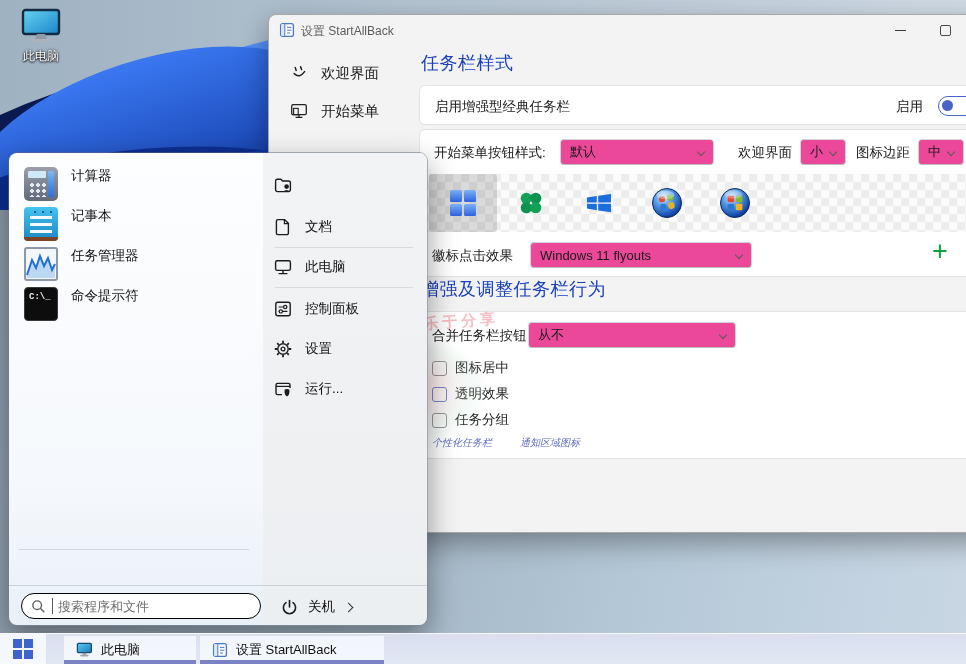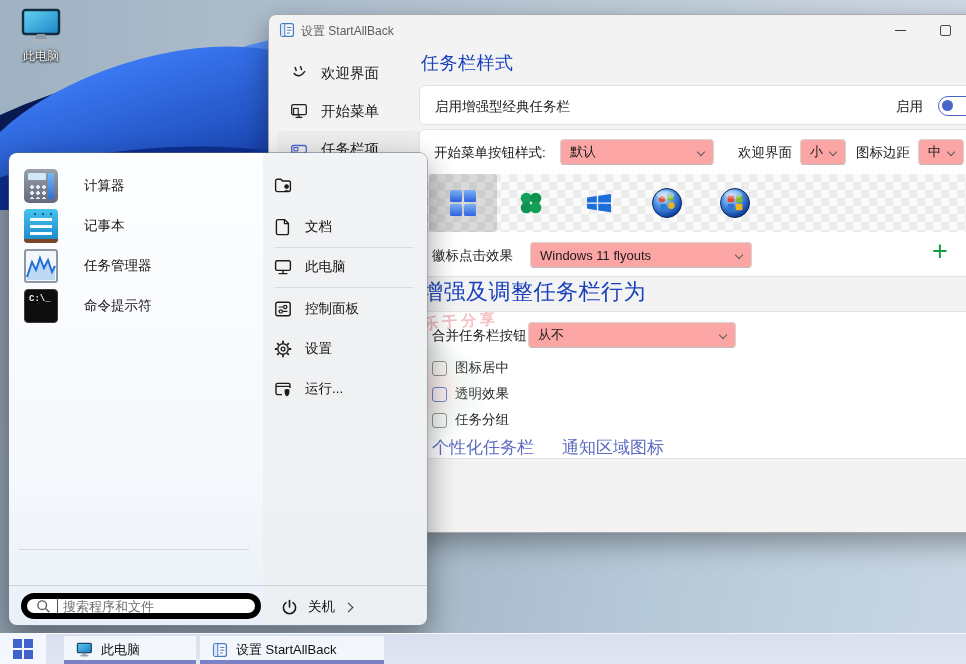--- a/index.html
+++ b/index.html
@@ -26,55 +26,55 @@
 
   .side { position:absolute; left:8px; top:40px; width:146px;text-align:right; }
   .side-item { position:relative; height:36px; margin-bottom:2px; border-radius:6px; display:flex; align-items:center; gap:13px; padding-left:13px; font-size:14.5px; color:#1b1b1b; cursor:pointer; }
   .side-item.sel { background:#ececec; }
 
   .content { position:absolute; left:150px; top:30px; width:610px; height:489px; }
   .sec-h { position:absolute; left:2px; font-size:18px; color:#1a41bb; letter-spacing:.5px; }
   .card { position:absolute; left:0; width:580px; background:#fff; border:1px solid #e3e3e3; border-radius:6px; }
   .rowlbl { font-size:13.5px; color:#1a1a1a; }
 
-  .combo { position:absolute; height:26px; background:#fca5a5; border:1px solid #d4d4d4; border-bottom-color:#bdbdbd; border-radius:4px; display:flex; align-items:center; padding:0 24px 0 9px; font-size:13px; color:#1a1a1a; cursor:pointer; }
+  .combo { position:absolute; height:26px; background:#ec4899; border:1px solid #d4d4d4; border-bottom-color:#bdbdbd; border-radius:4px; display:flex; align-items:center; padding:0 24px 0 9px; font-size:13px; color:#1a1a1a; cursor:pointer; }
   .combo .cv { position:absolute; right:9px; top:9px; width:6px; height:6px; border-right:1.4px solid #5a5a5a; border-bottom:1.4px solid #5a5a5a; transform:rotate(45deg); }
 
   .toggle { position:absolute; width:40px; height:20px; border:1.5px solid #4a63c9; border-radius:11px; background:#fff; cursor:pointer; }
   .toggle .knob { position:absolute; left:3px; top:3px; width:11px; height:11px; border-radius:50%; background:#4a63c9; }
 
   .checker { position:absolute; left:1px; right:1px; top:44px; height:58px;
              background:repeating-conic-gradient(#ededed 0% 25%, #fbfbfb 0% 50%); background-size:16px 16px; }
   .orb-tile { position:absolute; top:0; width:68px; height:58px; display:flex; align-items:center; justify-content:center; cursor:pointer; }
   .orb-tile.sel { background:rgba(0,0,0,.13); border-radius:3px; }
 
   .plus-btn { position:absolute; font-size:27px; font-weight:300; color:#0f9d3f; line-height:26px; cursor:pointer; }
 
   .cb-row { position:absolute; left:12px; display:flex; align-items:center; gap:8px; font-size:13.5px; color:#1a1a1a; cursor:pointer; }
   .cb { width:15px; height:15px; border:1px solid #8a8a8a; border-radius:3px; background:#fff; }
   .cb.accent { border-color:#5b79d6; }
   .links { position:absolute; left:12px; display:flex; gap:28px; }
-  .links span { font-size:17px; color:#5c6bc0; cursor:pointer; }
+  .links span { font-size:10px; color:#5c6bc0; cursor:pointer;font-style:italic; }
 
   .watermark { position:absolute; left:70px; top:300px; transform:rotate(-4deg); font-size:15px; font-weight:bold; letter-spacing:4px; color:rgba(233,110,122,.45); white-space:nowrap; pointer-events:none; }
   .wm-blob { position:absolute; left:88px; top:330px; width:130px; height:96px; border-radius:50%;
              background:radial-gradient(ellipse at 50% 45%, rgba(235,140,150,.22), rgba(190,230,210,.18) 55%, transparent 75%); filter:blur(3px); pointer-events:none; }
 
   
   .sm { position:absolute; left:8px; top:152px; width:420px; height:474px; border-radius:9px; overflow:hidden;
         border:1px solid rgba(90,100,115,.55); box-shadow:0 12px 30px rgba(0,0,0,.4); }
   .sm-left { position:absolute; left:0; top:0; width:254px; height:100%; background:linear-gradient(180deg,#fdfeff 0%,#f5f8fc 70%,#e9f0f8 100%); }
   .sm-right { position:absolute; left:254px; top:0; right:0; height:100%; background:linear-gradient(180deg,#f2f3f5 0%,#eef0f2 70%,#eceff2 100%); }
-  .sm-item-l { position:absolute; left:8px; width:238px; height:38px; border-radius:5px; display:flex; align-items:center; gap:26px; padding-left:7px; font-size:13.5px; color:#111; cursor:pointer; }
+  .sm-item-l { position:absolute; left:8px; width:238px; height:38px; border-radius:5px; display:flex; gap:13px; padding-left:7px; font-size:13.5px; color:#111; cursor:pointer; }
   .sm-item-r { position:absolute; left:264px; display:flex; align-items:center; gap:12px; font-size:13.5px; color:#111; cursor:pointer; }
   .sm-sep-r { position:absolute; left:266px; width:138px; border-top:1px solid #d8dadc; }
   .sm-allsep { position:absolute; left:10px; top:396px; width:230px; border-top:1px solid #d4d8dd; }
   .sm-all { position:absolute; left:10px; top:402px; width:230px; height:26px; display:flex; align-items:center; gap:18px; padding-left:12px; font-size:13.5px; color:#111; cursor:pointer; }
   .sm-footsep { position:absolute; left:0; top:432px; width:100%; border-top:1px solid #ccd1d8; }
-  .sm-search { position:absolute; left:12px; top:440px; width:240px; height:26px; background:#fff; border:6px solid #000000; border-radius:13px; display:flex; align-items:center; padding:0 8px 0 9px; gap:6px; }
+  .sm-search { position:absolute; left:12px; top:440px; width:240px; height:26px; background:#fff; border:1px solid #000000; border-radius:13px; display:flex; align-items:center; padding:0 8px 0 9px; gap:6px; }
   .sm-search input { border:0; outline:none; flex:1; font-size:13px; color:#222; background:transparent; border-left:1px solid #555; padding-left:5px; height:16px; }
   .sm-search input::placeholder { color:#6f6f6f; }
   .sm-power { position:absolute; left:272px; top:442px; height:24px; display:flex; align-items:center; gap:10px; font-size:13.5px; color:#111; cursor:pointer; }
 
   .chev-r { display:inline-block; width:7px; height:7px; border-right:1.5px solid #333; border-bottom:1.5px solid #333; transform:rotate(-45deg); }
 
   
   .bigico { position:relative; width:34px; height:34px; flex:0 0 34px; }
   .ic-calc { background:linear-gradient(180deg,#9aa0ab,#62697a); border-radius:5px; }
   .ic-calc .scr { position:absolute; left:4px; top:4px; right:12px; height:7px; background:#cfe9f8; border-radius:1px; }
@@ -183,27 +183,20 @@
         <span>欢迎界面</span>
       </div>
       <div class="side-item">
         <svg width="18" height="18" viewBox="0 0 18 18">
           <rect x="1.7" y="2.7" width="14.6" height="10" rx="1.5" fill="none" stroke="#1f1f1f" stroke-width="1.3"></rect>
           <rect x="3.6" y="6.4" width="4.6" height="6.3" fill="none" stroke="#1f1f1f" stroke-width="1.1"></rect>
           <path d="M9,12.7 v2 M5.6,15.4 h6.8" stroke="#1f1f1f" stroke-width="1.3"></path>
         </svg>
         <span>开始菜单</span>
       </div>
-      <div class="side-item sel">
-        <svg width="18" height="18" viewBox="0 0 18 18">
-          <rect x="1.7" y="5.5" width="14.6" height="7.6" rx="2" fill="none" stroke="#4a63c9" stroke-width="1.3"></rect>
-          <rect x="4" y="7.6" width="3.8" height="3.3" fill="none" stroke="#4a63c9" stroke-width="1.1"></rect>
-        </svg>
-        <span>任务栏项</span>
-      </div>
     </div>
 
     <div class="content">
       <div class="sec-h" style="top:6px">任务栏样式</div>
 
       <div class="card" style="top:40px;height:40px">
         <span class="rowlbl" style="position:absolute;left:15px;top:12px">启用增强型经典任务栏</span>
         <span class="rowlbl" style="position:absolute;left:476px;top:12px">启用</span>
         <div class="toggle" style="left:518px;top:10px">
             <span class="knob"></span>
@@ -295,21 +288,21 @@
         </div>
 
         <span class="rowlbl" style="position:absolute;left:12px;top:117px">徽标点击效果</span>
         <div class="combo" style="left:110px;top:112px;width:222px">
           <span>Windows 11 flyouts</span>
             <i class="cv"></i>
         </div>
         <span class="plus-btn" style="left:512px;top:108px">+</span>
       </div>
 
-      <div class="sec-h" style="top:232px;font-size:22px">增强及调整任务栏行为</div>
+      <div class="sec-h" style="top:232px;font-size:18px">增强及调整任务栏行为</div>
 
       <div class="card" style="top:266px;height:148px">
         <span class="rowlbl" style="position:absolute;left:12px;top:15px">合并任务栏按钮</span>
         <div class="combo" style="left:108px;top:10px;width:208px">
           <span>从不</span>
             <i class="cv"></i>
         </div>
         <div class="cb-row" style="top:47px">
           <span class="cb"></span>
           <span>图标居中</span>

